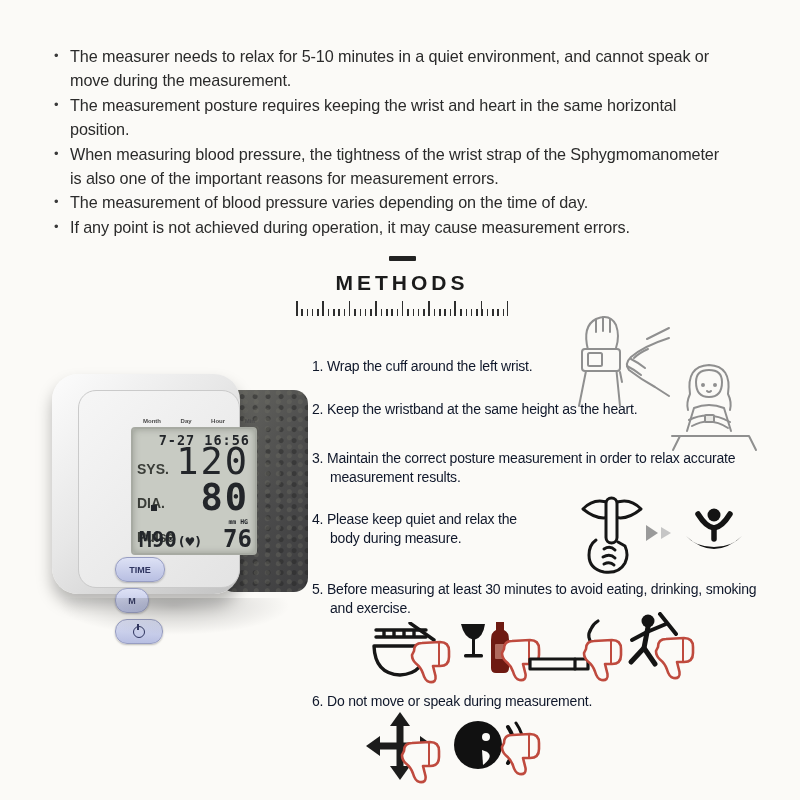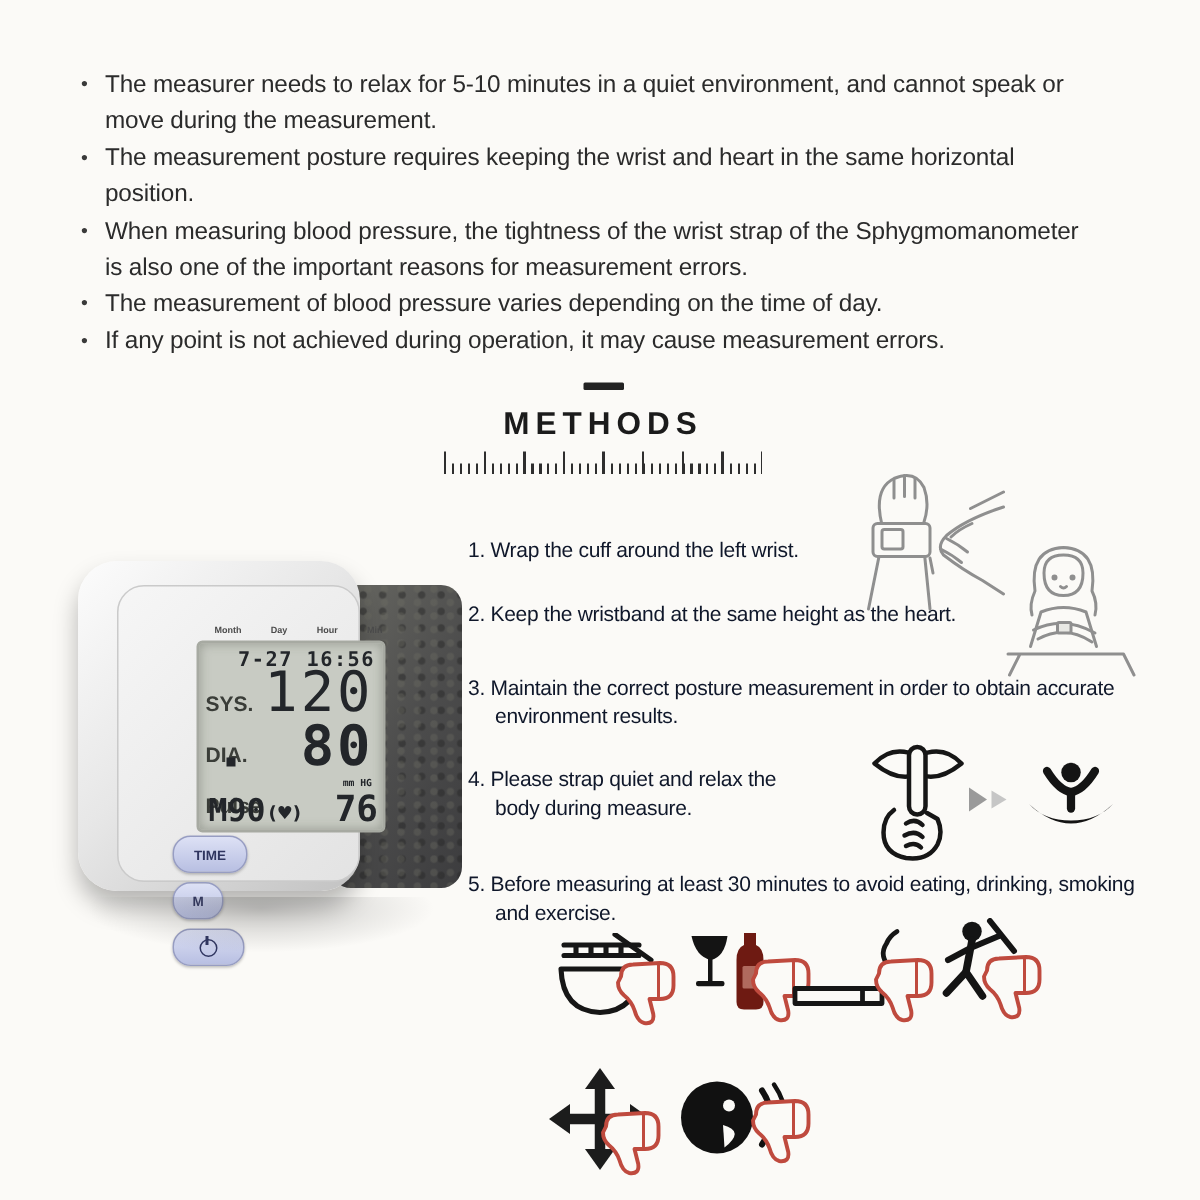--- a/index.html
+++ b/index.html
@@ -107,23 +107,24 @@
   </ul>
 
   <div class="methods-head">
     <span class="methods-dash"></span>
     <div class="methods-title">METHODS</div>
     <div class="ruler"></div>
   </div>
 
   <div class="step step-1"><span>1.</span> <span>Wrap the cuff around the left wrist.</span></div>
   <div class="step step-2"><span>2.</span> <span>Keep the wristband at the same height as the heart.</span></div>
-  <div class="step step-3"><span>3.</span> <span>Maintain the correct posture measurement in order to obtain accurate environment results.</span></div>
-  <div class="step step-4"><span>4.</span> <span>Please strap quiet and relax the body during measure.</span></div>
+  <div class="step step-3"><span>3.</span> <span>Maintain the correct posture measurement in order to relax accurate measurement results.</span></div>
+  <div class="step step-4"><span>4.</span> <span>Please keep quiet and relax the body during measure.</span></div>
   <div class="step step-5"><span>5.</span> <span>Before measuring at least 30 minutes to avoid eating, drinking, smoking and exercise.</span></div>
+  <div class="step step-6"><span>6.</span> <span>Do not move or speak during measurement.</span></div>
 
   <svg class="icon-abs" style="left:552px;top:306px" width="120" height="104" viewBox="0 0 120 104">
     <g class="line-art">
       <path d="M36,44 Q30,20 44,13 Q58,7 64,19 Q68,30 64,42"></path>
       <path d="M44,14 V26 M51,11 V25 M58,13 V26"></path>
       <path d="M35,60 L27,100 M64,60 L68,100"></path>
       <rect x="30" y="43" width="38" height="22" rx="3" fill="#fbfaf7"></rect>
       <rect x="36" y="47" width="14" height="13" rx="1.5"></rect>
       <path d="M117,22 L95,33 M117,32 Q92,40 79,51 Q72,58 77,64 Q90,74 103,81 M117,90 L103,81"></path>
       <path d="M79,53 Q87,57 93,62 M75,60 Q83,64 89,69 M96,43 Q87,47 82,52"></path>

